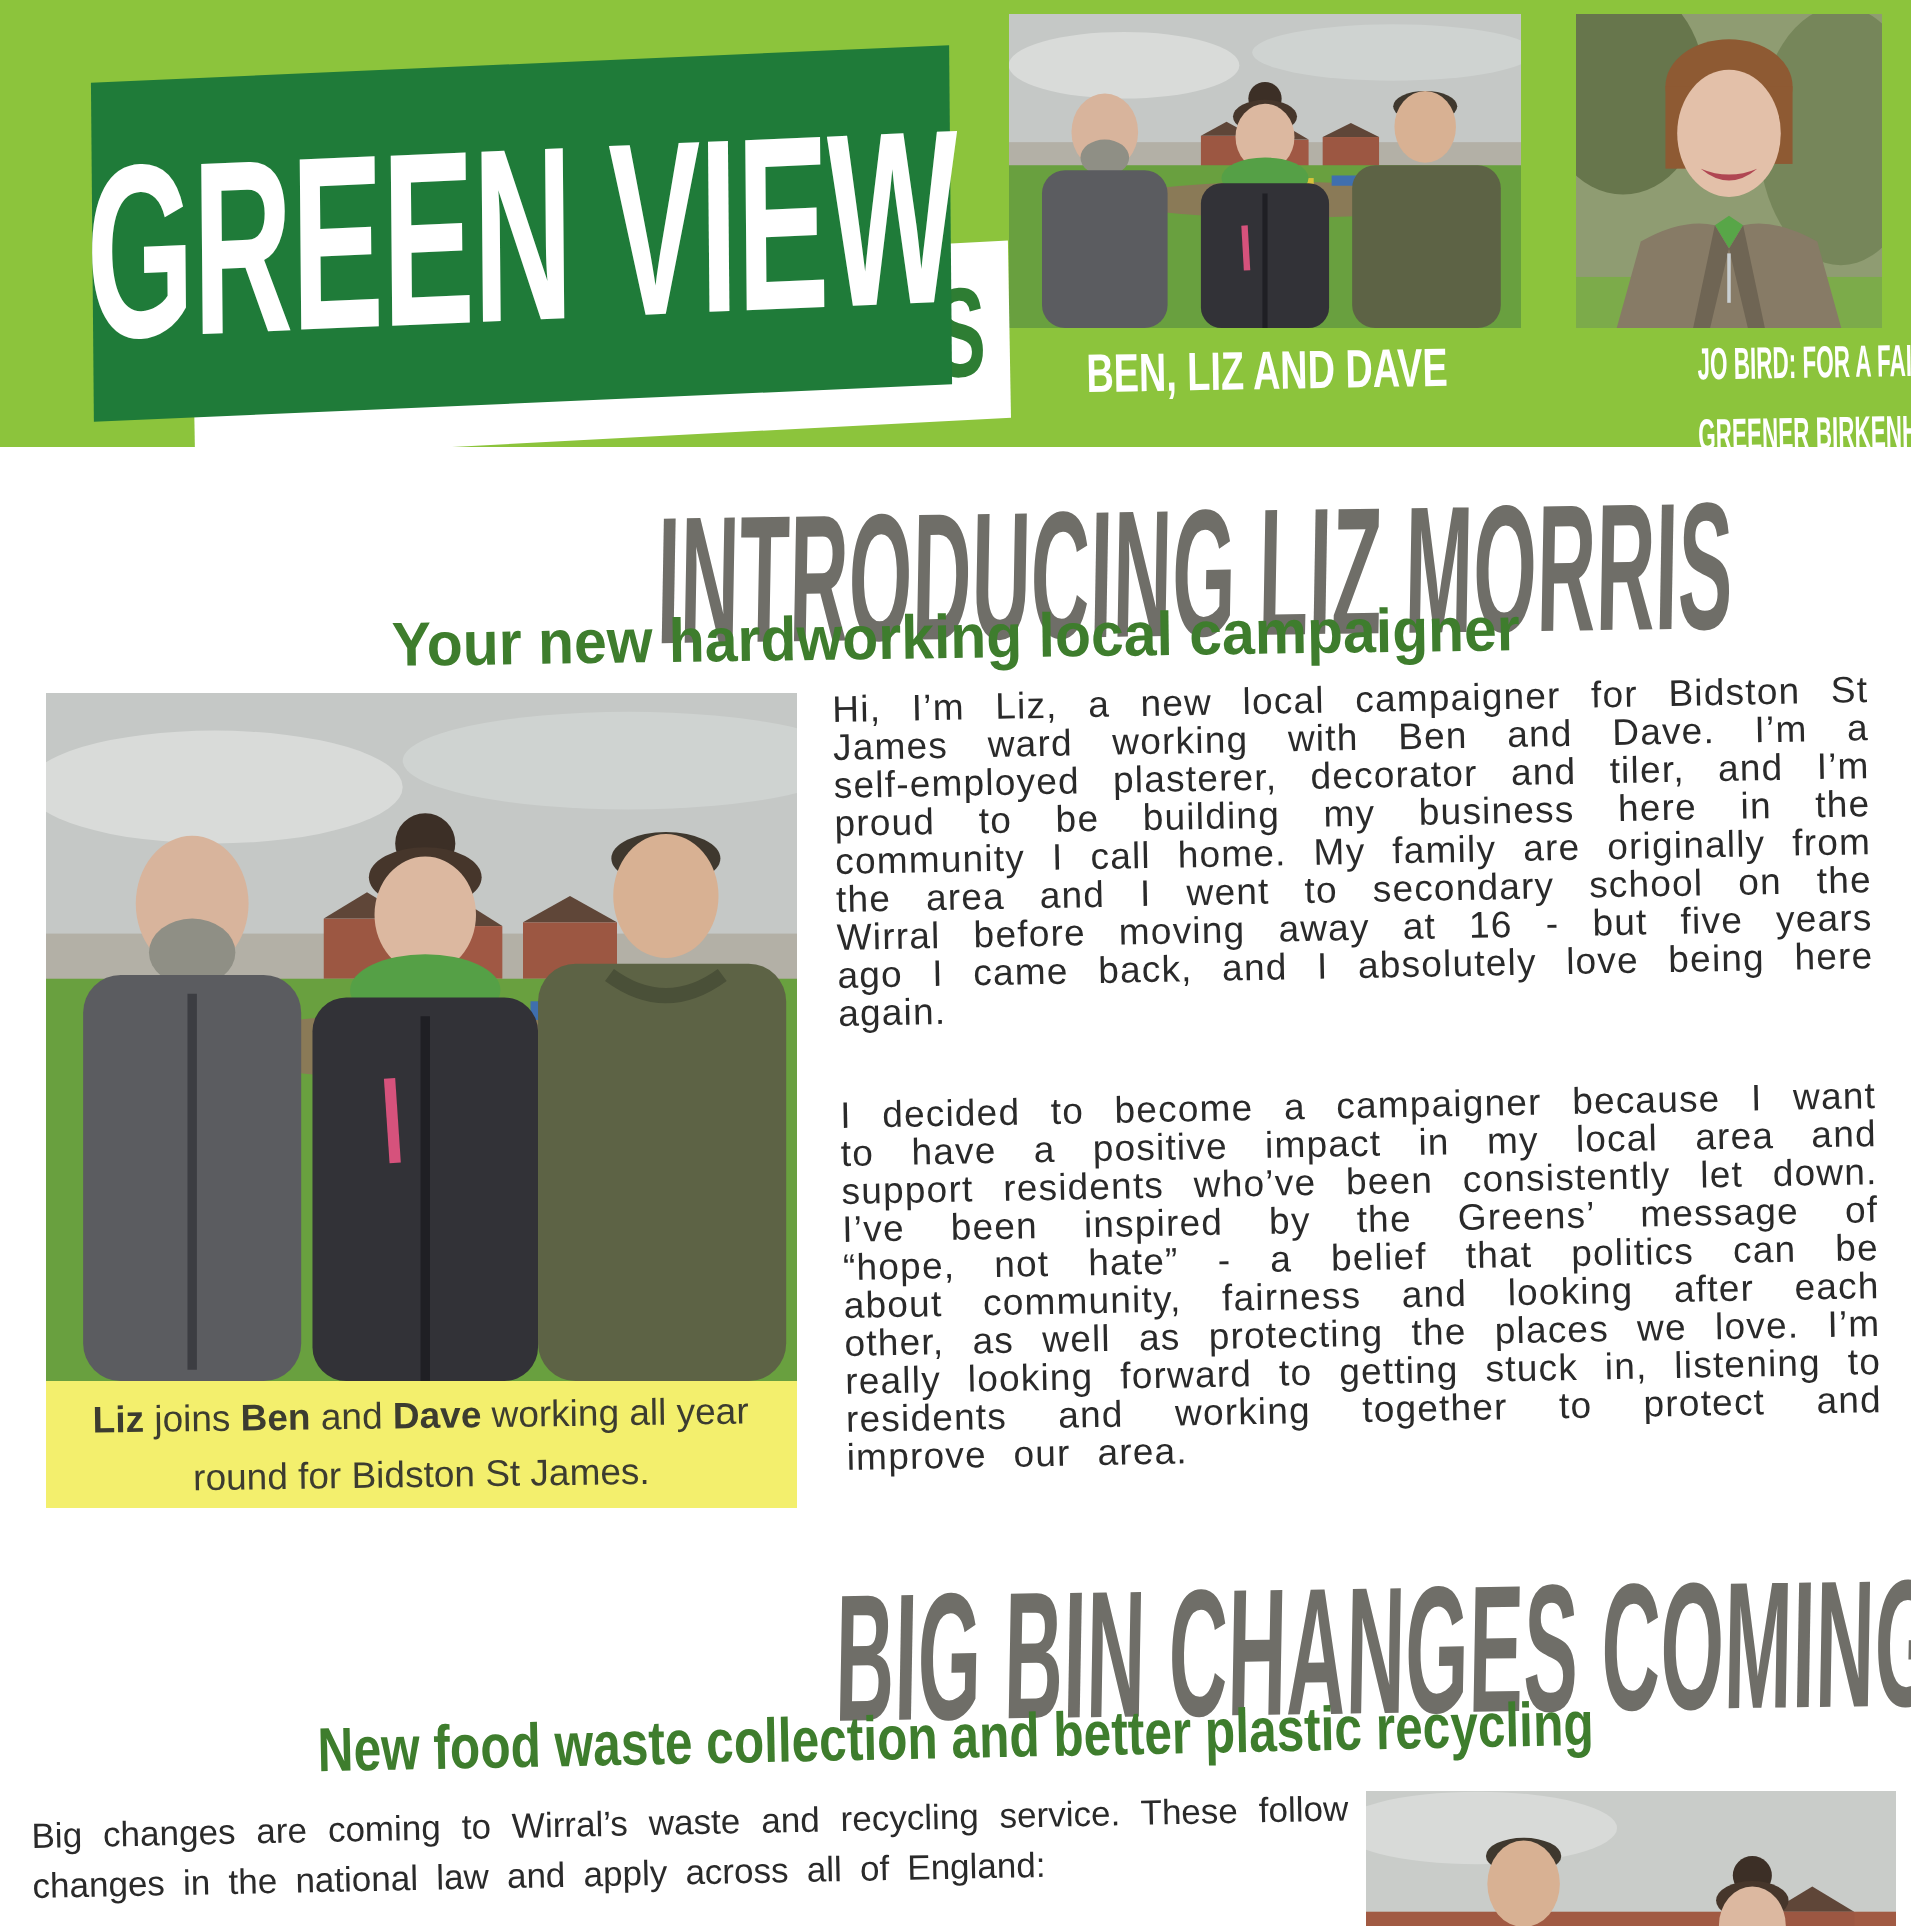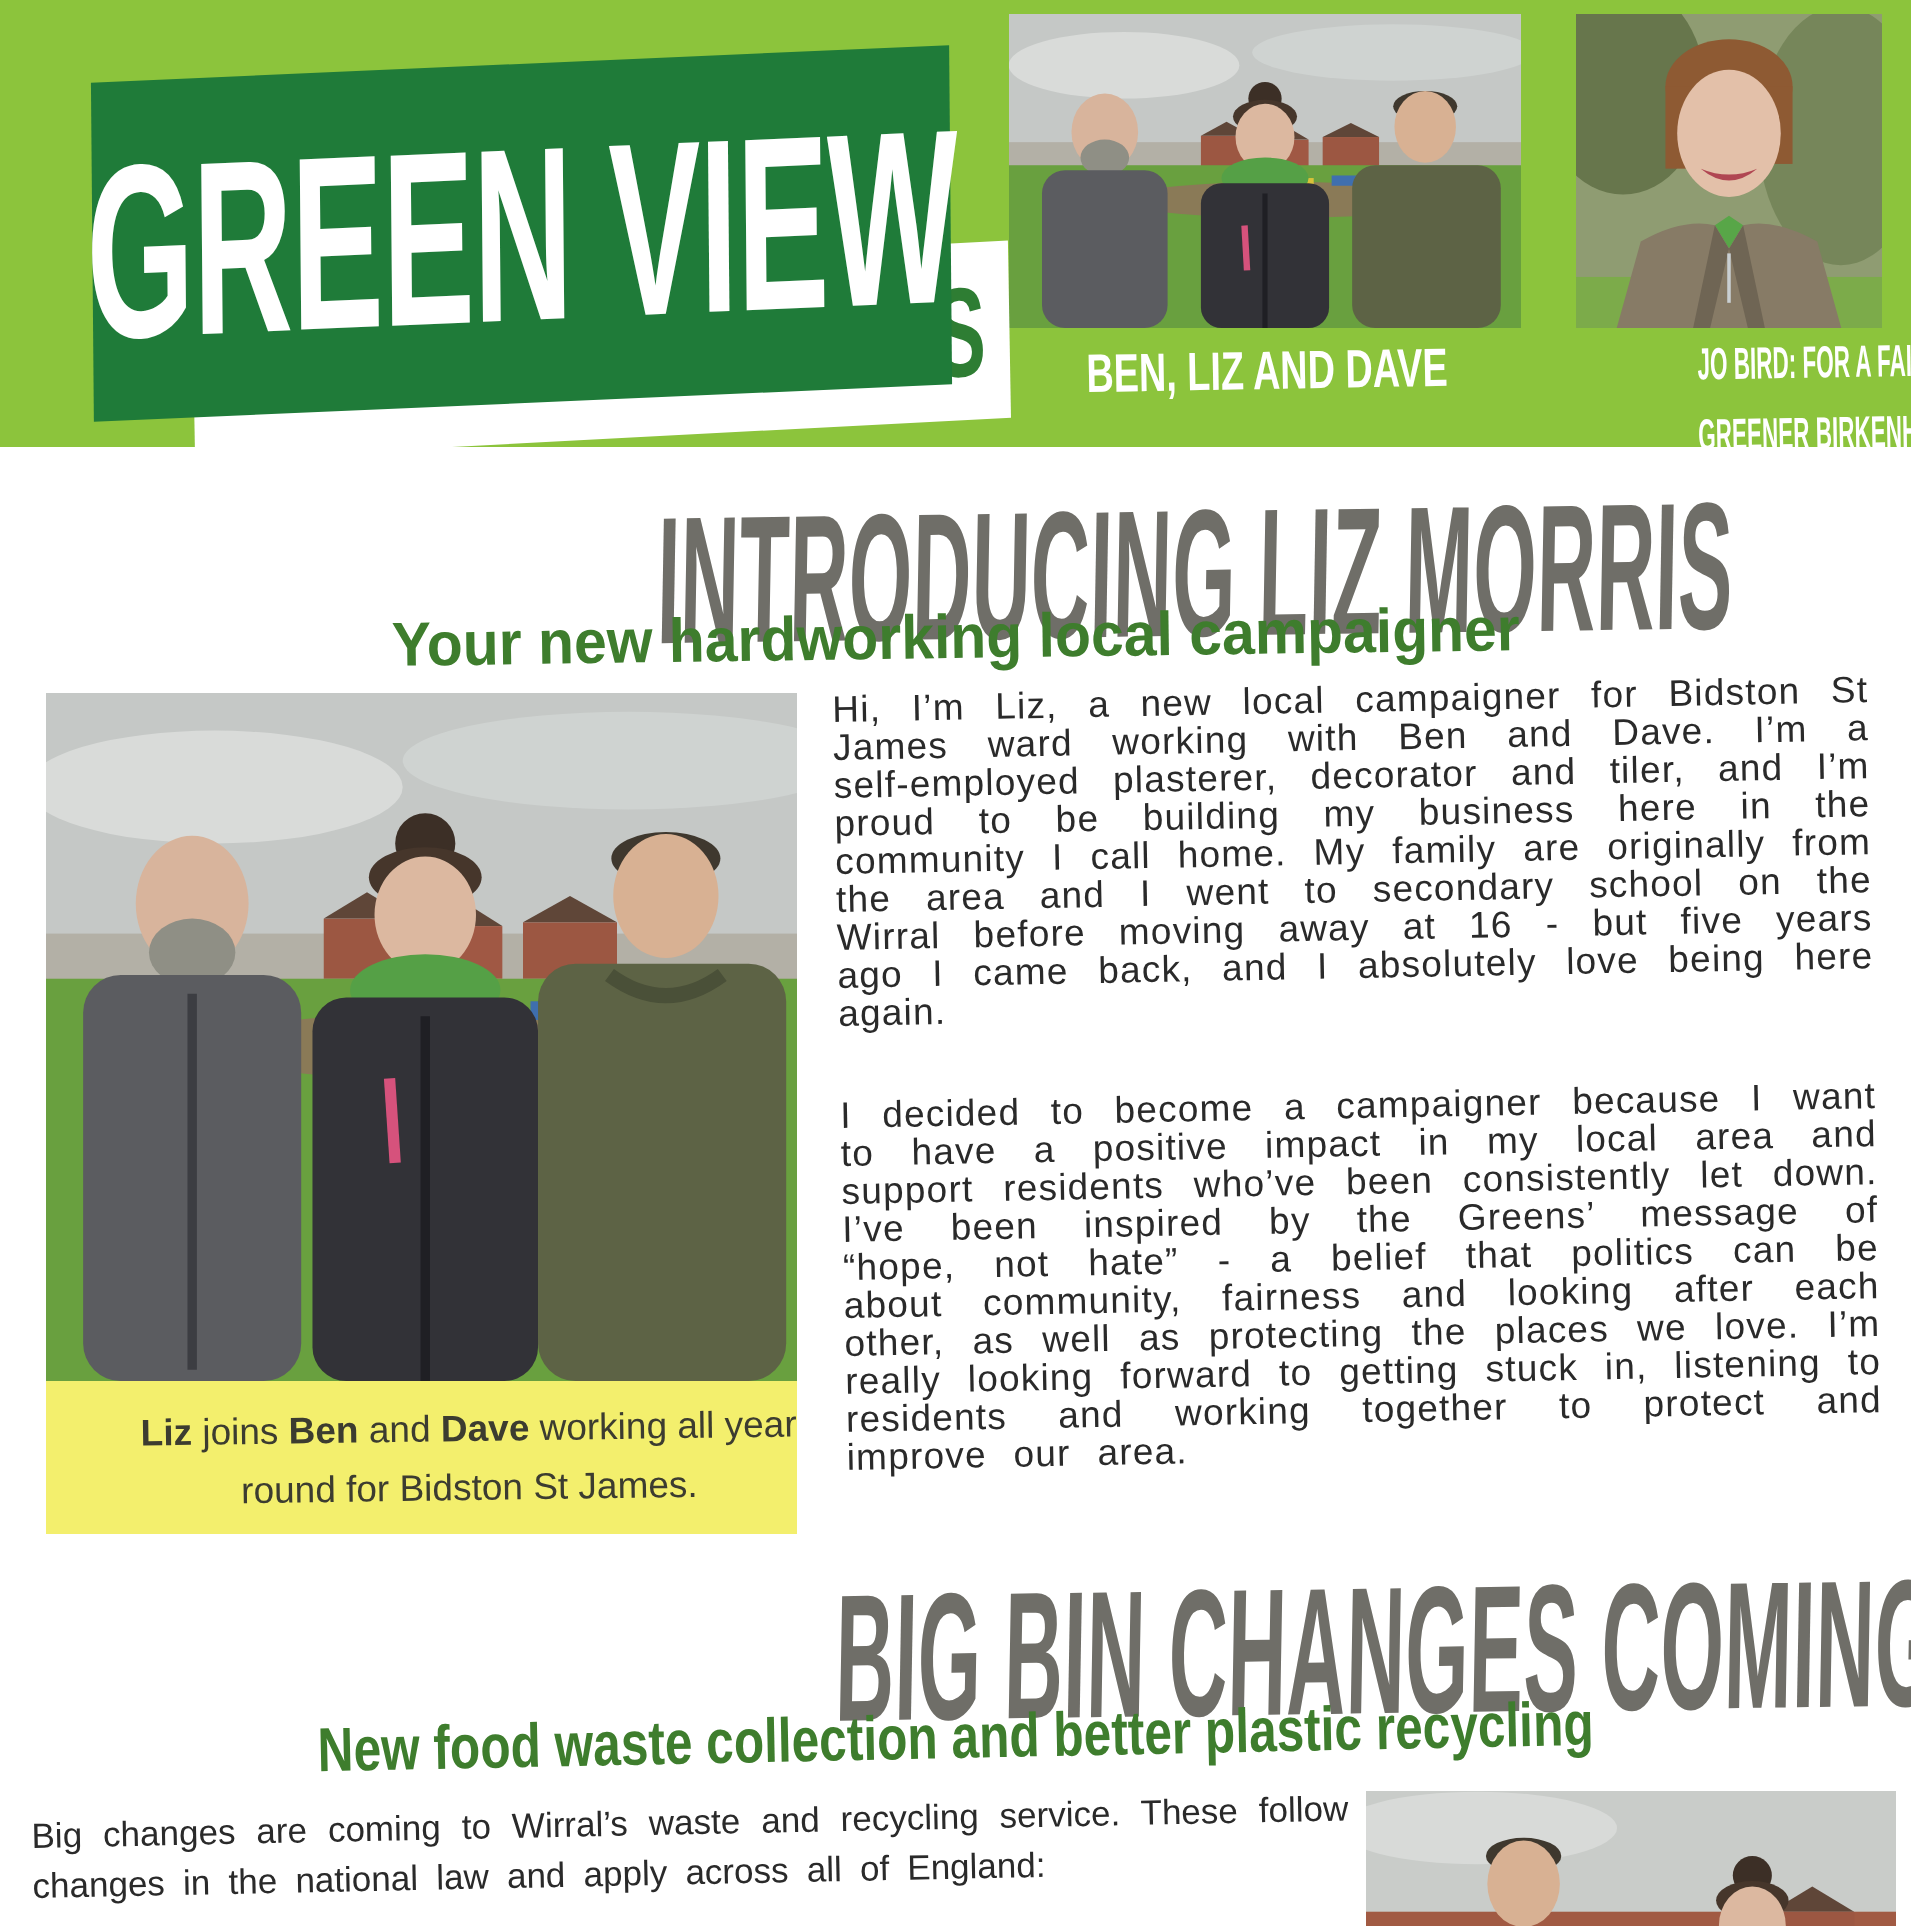--- a/index.html
+++ b/index.html
@@ -37,21 +37,21 @@
   #bins-sub{top:1701px;transform:rotate(-1.2deg);}
   #bins-sub .cond{font-size:62px;transform:scaleX(.8);color:#3e7d2d;}
 
   
   #intro-col{left:832px;top:691px;width:1036px;text-align:justify;
              font-size:37px;line-height:38px;letter-spacing:1.2px;word-spacing:15.4px;
              transform:rotate(-1.1deg);transform-origin:0 0;color:#2a2a2a;}
   #intro-col p{margin:0 0 64px 0;}
   #intro-photo{left:46px;top:693px;width:751px;height:688px;}
   .ybox{background:#f3ef6d;display:flex;align-items:center;justify-content:center;text-align:center;}
-  #intro-ybox{left:46px;top:1381px;width:751px;height:153px;justify-content:flex-end;}
+  #intro-ybox{left:46px;top:1381px;width:751px;height:127px;}
   #intro-ybox .captxt{font-size:37px;line-height:59px;color:#3c3c30;transform:rotate(-.8deg);}
   .bold{font-weight:700;}
 
   
   #bins-intro{left:31px;top:1811px;width:1317px;text-align:justify;font-size:35px;line-height:50px;
               word-spacing:8.5px;transform:rotate(-1.2deg);transform-origin:0 0;color:#2a2a2a;}
   #bins-photo{left:1366px;top:1791px;width:530px;height:618px;}
 </style>
 </head>
 <body>

